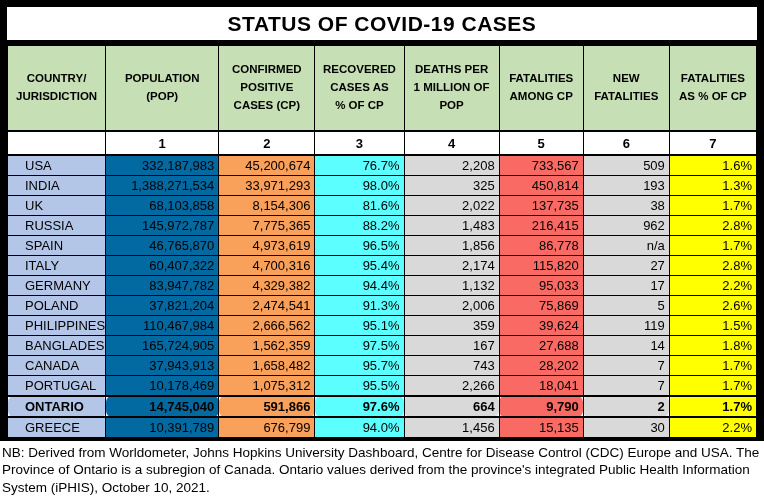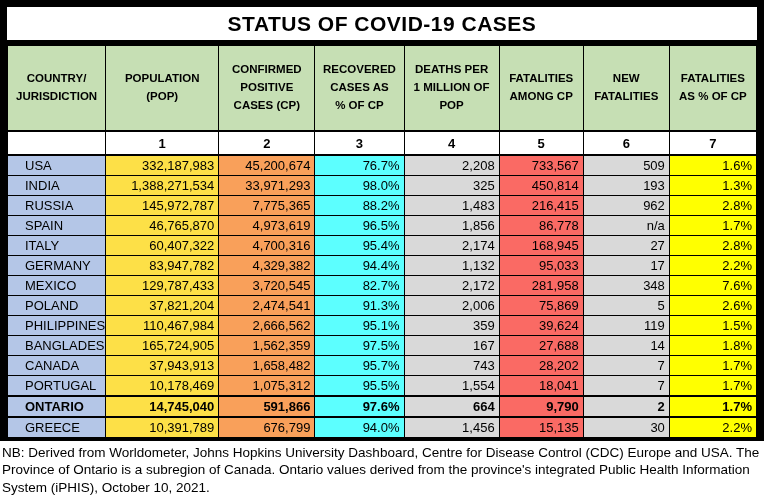--- a/index.html
+++ b/index.html
@@ -71,29 +71,29 @@
     height: 19px;
     font-size: 13px;
     text-align: right;
     white-space: nowrap;
   }
   tbody td.country {
     text-align: left;
     padding-left: 17px;
     background: var(--country-blue);
   }
-  tbody td.pop  { background: #fde047; }
+  tbody td.pop  { background: #0369a1; }
   tbody td.conf { background: var(--orange); }
   tbody td.reco { background: var(--cyan); }
   tbody td.dpm  { background: var(--gray); padding-left: 44px; }
   tbody td.fata { background: var(--red); }
   tbody td.newf { background: var(--gray); margin-top: 6px; }
   tbody td.fpct { background: var(--yellow); }
   tbody tr.bold td { font-weight: bold; }
-  tbody tr.bold td { border-top: 2px solid #000; border-bottom: 2px solid #000; }
+  tbody tr.bold td { border-top: 2px solid #000; border-bottom: 2px solid #000; border-radius: 6px; }
   .footer-note {
     padding: 3px 2px 4px 2px;
     font-size: 13.5px;
     line-height: 1.28;
     background: #fff;
   }
 </style>
 </head>
 <body>
 
@@ -160,20 +160,30 @@
           <td class="country">INDIA</td>
           <td class="pop">1,388,271,534</td>
           <td class="conf">33,971,293</td>
           <td class="reco">98.0%</td>
           <td class="dpm">325</td>
           <td class="fata">450,814</td>
           <td class="newf">193</td>
           <td class="fpct">1.3%</td>
         </tr>
         <tr>
+          <td class="country">UK</td>
+          <td class="pop">68,103,858</td>
+          <td class="conf">8,154,306</td>
+          <td class="reco">81.6%</td>
+          <td class="dpm">2,022</td>
+          <td class="fata">137,735</td>
+          <td class="newf">38</td>
+          <td class="fpct">1.7%</td>
+        </tr>
+        <tr>
           <td class="country">RUSSIA</td>
           <td class="pop">145,972,787</td>
           <td class="conf">7,775,365</td>
           <td class="reco">88.2%</td>
           <td class="dpm">1,483</td>
           <td class="fata">216,415</td>
           <td class="newf">962</td>
           <td class="fpct">2.8%</td>
         </tr>
         <tr>
@@ -185,45 +195,35 @@
           <td class="fata">86,778</td>
           <td class="newf">n/a</td>
           <td class="fpct">1.7%</td>
         </tr>
         <tr>
           <td class="country">ITALY</td>
           <td class="pop">60,407,322</td>
           <td class="conf">4,700,316</td>
           <td class="reco">95.4%</td>
           <td class="dpm">2,174</td>
-          <td class="fata">168,945</td>
+          <td class="fata">115,820</td>
           <td class="newf">27</td>
           <td class="fpct">2.8%</td>
         </tr>
         <tr>
           <td class="country">GERMANY</td>
           <td class="pop">83,947,782</td>
           <td class="conf">4,329,382</td>
           <td class="reco">94.4%</td>
           <td class="dpm">1,132</td>
           <td class="fata">95,033</td>
           <td class="newf">17</td>
           <td class="fpct">2.2%</td>
         </tr>
         <tr>
-          <td class="country">MEXICO</td>
-          <td class="pop">129,787,433</td>
-          <td class="conf">3,720,545</td>
-          <td class="reco">82.7%</td>
-          <td class="dpm">2,172</td>
-          <td class="fata">281,958</td>
-          <td class="newf">348</td>
-          <td class="fpct">7.6%</td>
-        </tr>
-        <tr>
           <td class="country">POLAND</td>
           <td class="pop">37,821,204</td>
           <td class="conf">2,474,541</td>
           <td class="reco">91.3%</td>
           <td class="dpm">2,006</td>
           <td class="fata">75,869</td>
           <td class="newf">5</td>
           <td class="fpct">2.6%</td>
         </tr>
         <tr>
@@ -254,21 +254,21 @@
           <td class="dpm">743</td>
           <td class="fata">28,202</td>
           <td class="newf">7</td>
           <td class="fpct">1.7%</td>
         </tr>
         <tr>
           <td class="country">PORTUGAL</td>
           <td class="pop">10,178,469</td>
           <td class="conf">1,075,312</td>
           <td class="reco">95.5%</td>
-          <td class="dpm">1,554</td>
+          <td class="dpm">2,266</td>
           <td class="fata">18,041</td>
           <td class="newf">7</td>
           <td class="fpct">1.7%</td>
         </tr>
         <tr class="bold">
           <td class="country">ONTARIO</td>
           <td class="pop">14,745,040</td>
           <td class="conf">591,866</td>
           <td class="reco">97.6%</td>
           <td class="dpm">664</td>

